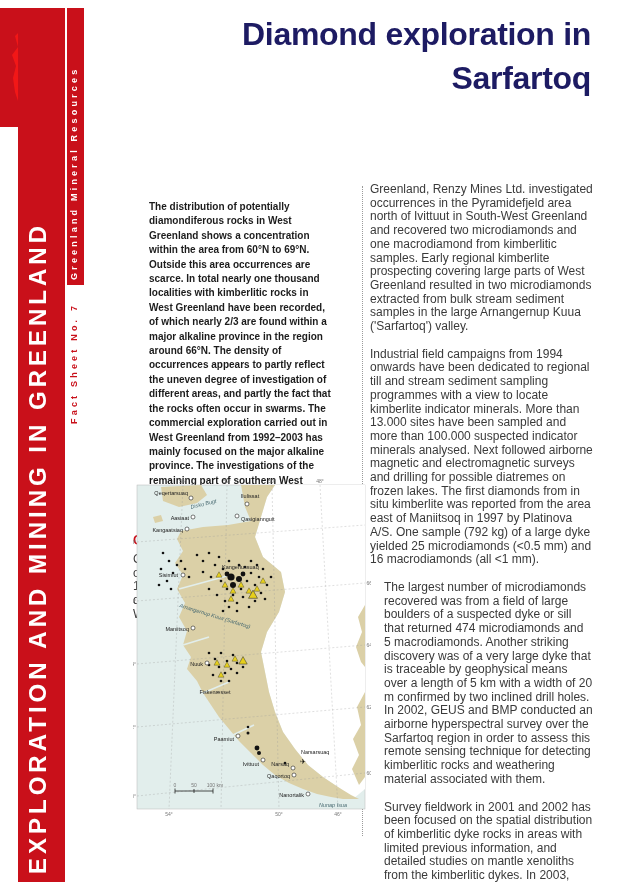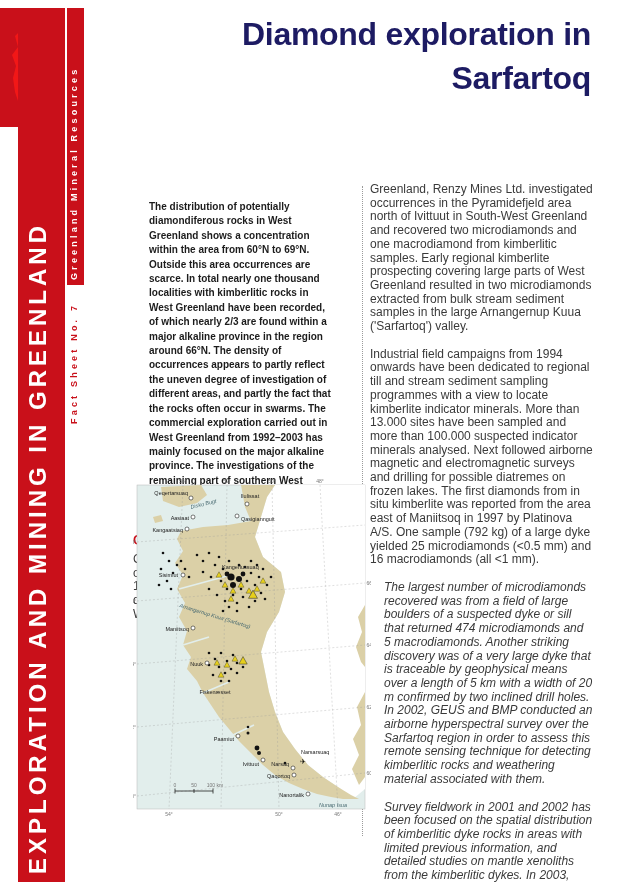--- a/index.html
+++ b/index.html
@@ -28,21 +28,21 @@
   .doc-title{
     position:absolute;right:36px;top:12px;width:420px;text-align:right;
     color:#1d1b63;font-size:32px;line-height:44px;font-weight:bold;letter-spacing:-0.3px;
   }
   
   .col-left{position:absolute;left:133px;top:184px;width:214px;}
   .col-right{position:absolute;left:370px;top:183px;width:223px;}
   .lead{font-size:10px;font-weight:bold;color:#1c1c1c;line-height:14.4px;margin:16px;}
   .red-heading{color:#c9101a;font-size:12.5px;font-weight:bold;margin:11px 0 6px 0;}
   .body-text{font-size:12px;color:#3a3a3a;line-height:13.7px;margin:0 0 14px 0;}
-  .indented{margin-left:14px;font-style:italic;}
+  .indented{margin-left:14px;}
   .col-divider{
     position:absolute;left:362px;top:186px;height:650px;width:0;
     border-left:1px dotted #9a9a9a;
   }
   
   .map-wrap{position:absolute;left:133px;top:477px;width:238px;height:340px;}
   .map-wrap svg{display:block;}
   .map-label{font-size:5.5px;fill:#222;font-family:"Liberation Sans",sans-serif;}
   .map-label-i{font-size:5.5px;fill:#4a6b72;font-style:italic;font-family:"Liberation Sans",sans-serif;}
   .tick{font-size:5px;fill:#777;font-family:"Liberation Sans",sans-serif;}

